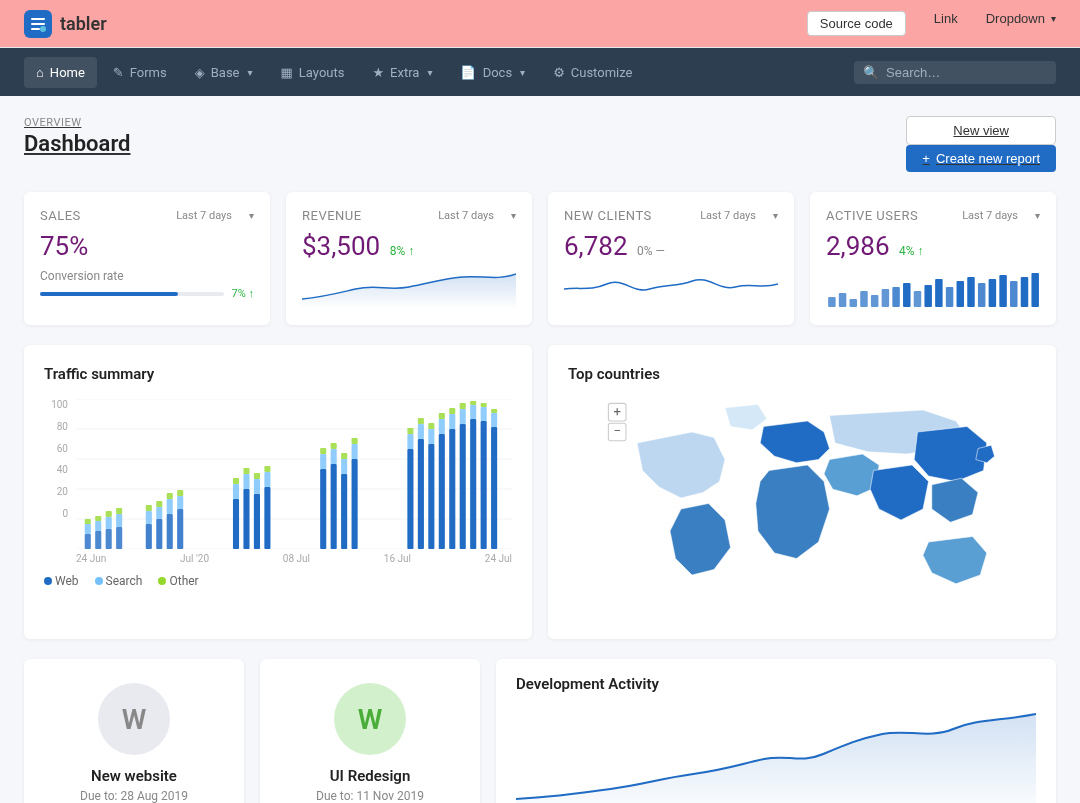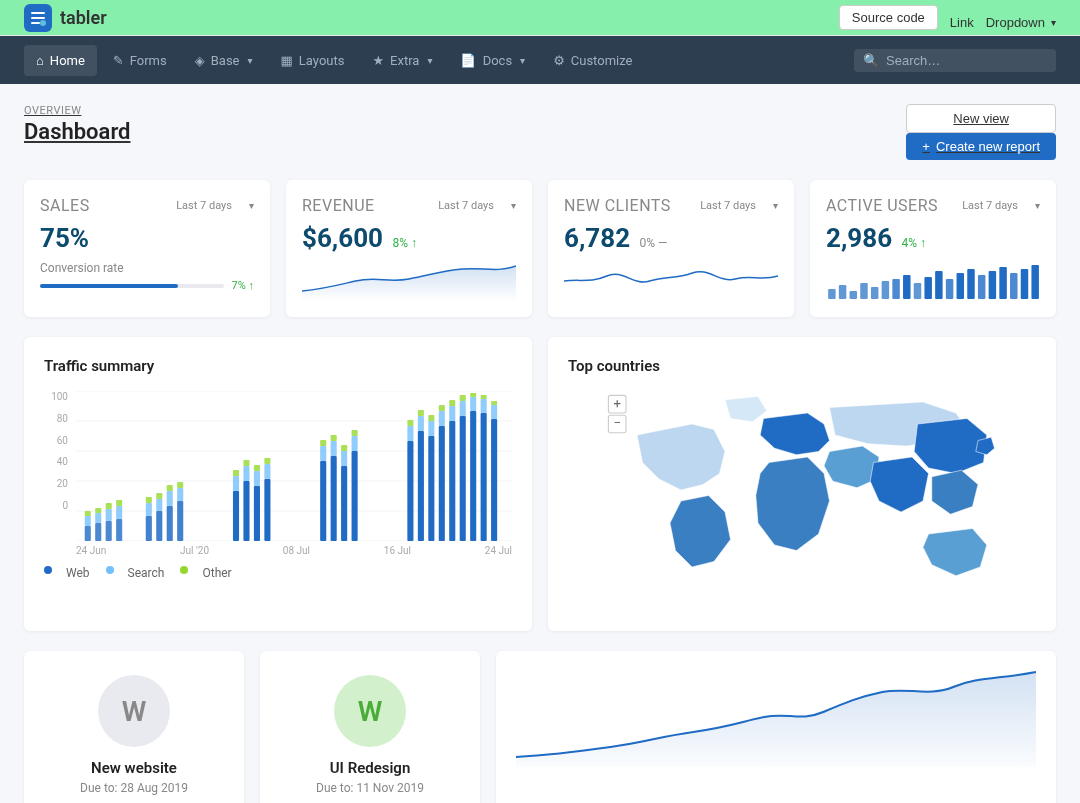--- a/index.html
+++ b/index.html
@@ -1,23 +1,23 @@
 <!DOCTYPE html>
 <html><head>
   <meta charset="utf-8">
   <style>
     * { box-sizing: border-box; margin: 0; padding: 0; }
     body { font-family: -apple-system, BlinkMacSystemFont, 'Segoe UI', Roboto, sans-serif; background: #f5f7fb; color: #333; font-size: 14px; }
 
     
-    .top-bar { display: flex; align-items: center; justify-content: space-between; padding: 0 24px; height: 36px; background: #86efac; border-bottom: 1px solid #e8eaf0; }
+    .top-bar { display: flex; align-items: center; justify-content: space-between; padding: 0 24px; height: 48px; background: #fca5a5; border-bottom: 1px solid #e8eaf0; }
     .top-bar-left { display: flex; align-items: center; gap: 8px; }
     .logo-icon { width: 28px; height: 28px; background: #206bc4; border-radius: 6px; display: flex; align-items: center; justify-content: center; color: white; font-weight: bold; font-size: 14px; }
     .logo-text { font-size: 18px; font-weight: 600; color: #333; }
-    .top-bar-right { display: flex; align-items: flex-end; gap: 12px; }
+    .top-bar-right { display: flex; align-items: flex-start; gap: 28px; }
     .btn-source { border: 1px solid #ccc; background: #fff; padding: 4px 12px; border-radius: 4px; font-size: 13px; cursor: pointer; color: #333; }
     .btn-link { background: none; border: none; font-size: 13px; color: #333; cursor: pointer; }
     .btn-dropdown { background: none; border: none; font-size: 13px; color: #333; cursor: pointer; display: flex; align-items: center; gap: 4px; }
 
     
     .nav-bar { background: #2c3e50; display: flex; align-items: center; padding: 0 24px; height: 48px; gap: 4px; }
     .nav-item { color: #a0aec0; padding: 8px 12px; border-radius: 4px; cursor: pointer; font-size: 13px; display: flex; align-items: center; gap: 6px; text-decoration: none; }
     .nav-item.active { background: rgba(255,255,255,0.1); color: #fff; }
     .nav-search { margin-left: auto; display: flex; align-items: center; background: rgba(255,255,255,0.1); border-radius: 4px; padding: 4px 10px; gap: 6px; }
     .nav-search input { background: none; border: none; outline: none; color: #fff; font-size: 13px; width: 160px; }
@@ -29,42 +29,42 @@
     .page-title { font-size: 22px; font-weight: 600; color: #222; margin-bottom: 16px; }
     .page-header { display: flex; align-items: flex-start; justify-content: space-between; margin-bottom: 20px; text-decoration: underline; }
     .header-buttons { display: flex; gap: 0; flex-direction: column; }
     .btn-new-view { border: 1px solid #ccc; background: #fff; padding: 6px 16px; border-radius: 4px; font-size: 13px; cursor: pointer; color: #333; }
     .btn-create { background: #206bc4; color: #fff; border: none; padding: 6px 16px; border-radius: 4px; font-size: 13px; cursor: pointer; display: flex; align-items: center; gap: 6px; }
 
     
     .stats-row { display: grid; grid-template-columns: repeat(4, 1fr); gap: 16px; margin-bottom: 20px; }
     .stat-card { background: #fff; border-radius: 6px; padding: 16px; box-shadow: 0 1px 4px rgba(0,0,0,0.06); }
     .stat-header { display: flex; justify-content: space-between; align-items: center; margin-bottom: 8px; }
-    .stat-label { font-size: 16px; color: #888; text-transform: uppercase; letter-spacing: 0.5px; }
+    .stat-label { font-size: 13px; color: #888; text-transform: uppercase; letter-spacing: 0.5px; }
     .stat-period { font-size: 11px; color: #888; display: flex; align-items: center; gap: 15px; cursor: pointer; }
-    .stat-value { font-size: 26px; font-weight: 700; color: #0c4a6e; }
+    .stat-value { font-size: 26px; font-weight: 400; color: #701a75; }
     .stat-change { font-size: 12px; margin-left: 6px; }
     .stat-change.up { color: #2fb344; }
     .stat-change.flat { color: #888; }
     .stat-sub { margin-top: 8px; }
     .stat-sub-label { font-size: 12px; color: #888; margin-bottom: 4px; }
     .stat-sub-row { display: flex; align-items: center; justify-content: space-between; }
     .progress-bar { height: 4px; background: #e8eaf0; border-radius: 2px; flex: 1; margin-right: 8px; }
     .progress-fill { height: 100%; background: #206bc4; border-radius: 2px; }
     .stat-pct { font-size: 11px; color: #2fb344; }
 
     
     .mini-chart { height: 40px; margin-top: 8px; }
 
     
     .second-row { display: grid; grid-template-columns: 1fr 1fr; gap: 16px; margin-bottom: 20px; }
     .chart-card { background: #fff; border-radius: 6px; padding: 20px; box-shadow: 0 1px 4px rgba(0,0,0,0.06); }
     .chart-title { font-size: 15px; font-weight: 600; color: #222; margin-bottom: 16px; }
     .chart-legend { display: flex; gap: 16px; margin-top: 10px; }
-    .legend-item { display: flex; align-items: flex-start; gap: 14px; font-size: 12px; color: #666; }
+    .legend-item { display: flex; align-items: center; gap: 3px; font-size: 12px; color: #666; }
     .legend-dot { width: 8px; height: 8px; border-radius: 50%; }
 
     
     .map-card { background: #fff; border-radius: 6px; padding: 20px; box-shadow: 0 1px 4px rgba(0,0,0,0.06); }
 
     
     .third-row { display: grid; grid-template-columns: 220px 220px 1fr; gap: 16px; }
     .project-card { background: #fff; border-radius: 6px; padding: 24px 20px; box-shadow: 0 1px 4px rgba(0,0,0,0.06); text-align: center; }
     .project-avatar { width: 72px; height: 72px; border-radius: 50%; background: #e8eaf0; display: flex; align-items: center; justify-content: center; font-size: 28px; font-weight: 600; color: #888; margin: 0 auto 12px; }
     .project-avatar.green { background: #d3f0cc; color: #4aad39; }
@@ -196,21 +196,21 @@
 
     <div class="stat-card">
       <div class="stat-header">
         <span class="stat-label">REVENUE</span>
         <span class="stat-period">
           <span>Last 7 days</span>
           <span class="chevron">▾</span>
         </span>
       </div>
       <div>
-        <span class="stat-value">$6,600</span>
+        <span class="stat-value">$3,500</span>
         <span class="stat-change up">
           <span>8%</span>
           <span>↑</span>
         </span>
       </div>
       <div class="mini-chart">
         <svg width="100%" height="40" viewBox="0 0 200 40" preserveAspectRatio="none">
           <defs>
             <linearGradient id="grad1" x1="0" y1="0" x2="0" y2="1">
               <stop offset="0%" stop-color="#206bc4" stop-opacity="0.2"></stop>
@@ -472,20 +472,21 @@
       <div class="project-avatar green">
         <span>W</span>
       </div>
       <div class="project-name">UI Redesign</div>
       <div class="project-due">Due to: 11 Nov 2019</div>
 
     </div>
 
     <div class="activity-card">
       <div style="padding: 16px 20px 0;">
+        <div class="chart-title">Development Activity</div>
 
         <svg width="100%" height="100" viewBox="0 0 440 100" preserveAspectRatio="none">
           <defs>
             <linearGradient id="actGrad" x1="0" y1="0" x2="0" y2="1">
               <stop offset="0%" stop-color="#206bc4" stop-opacity="0.2"></stop>
               <stop offset="100%" stop-color="#206bc4" stop-opacity="0.02"></stop>
             </linearGradient>
           </defs>
           <path d="M0,90 C30,88 50,85 80,80 C110,75 120,70 150,65 C180,60 190,55 210,50 C230,45 240,55 260,45 C280,35 290,30 310,25 C330,20 350,30 370,20 C390,10 410,12 440,5" fill="none" stroke="#206bc4" stroke-width="2"></path>
           <path d="M0,90 C30,88 50,85 80,80 C110,75 120,70 150,65 C180,60 190,55 210,50 C230,45 240,55 260,45 C280,35 290,30 310,25 C330,20 350,30 370,20 C390,10 410,12 440,5 L440,100 L0,100Z" fill="url(#actGrad)"></path>

